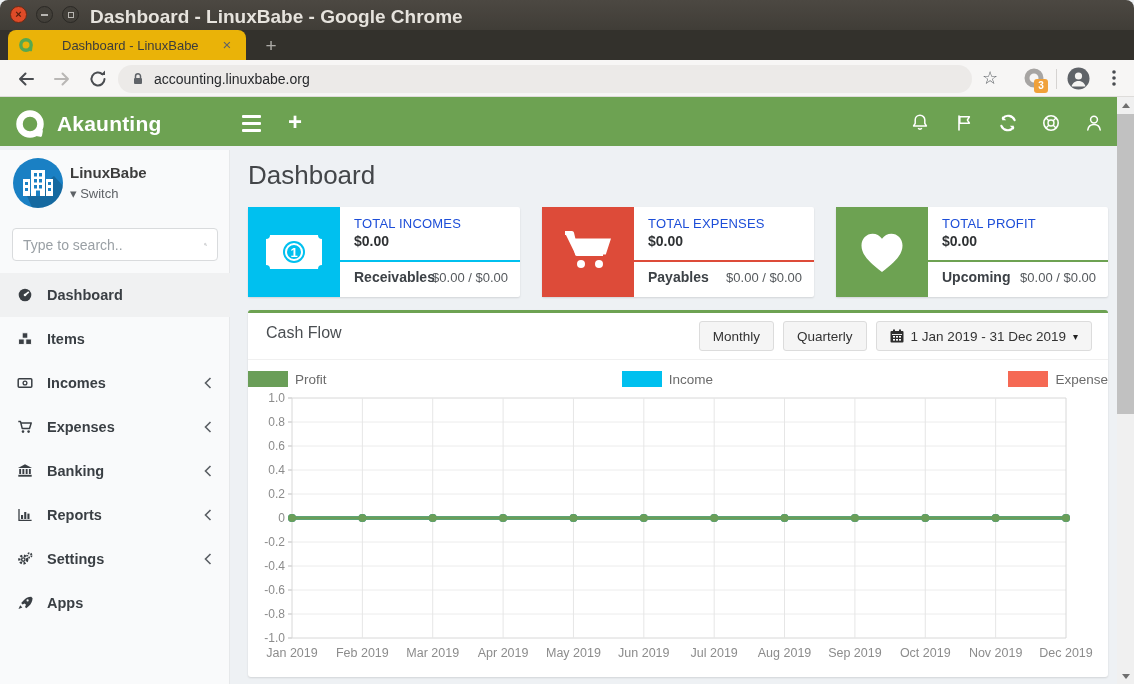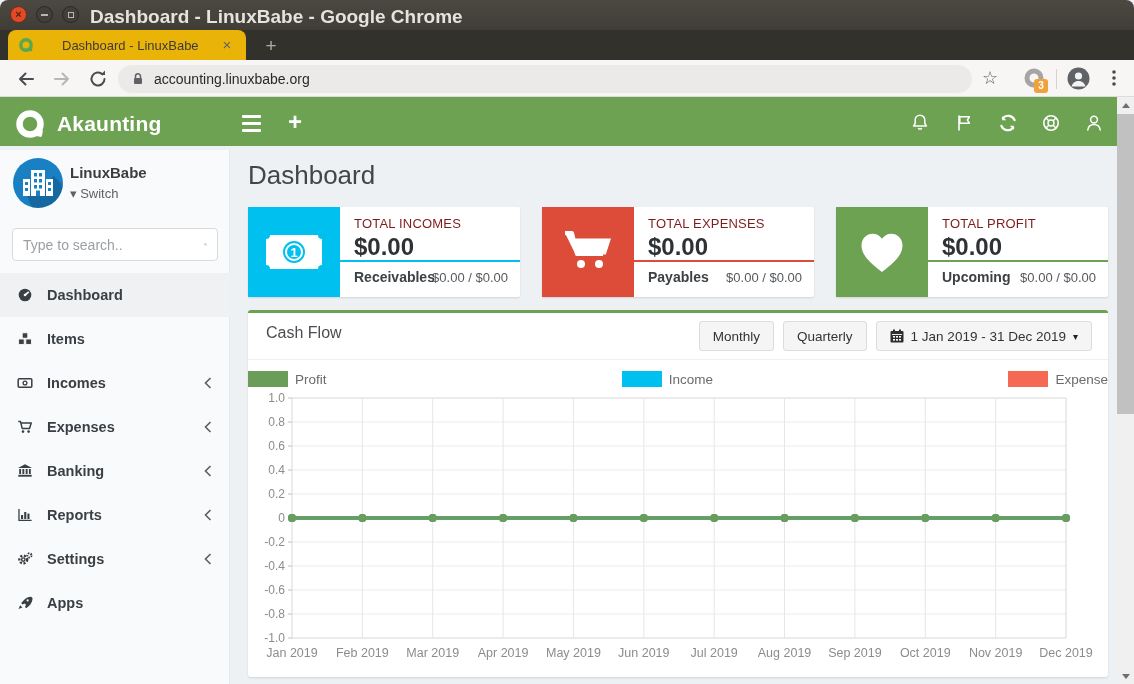--- a/index.html
+++ b/index.html
@@ -77,22 +77,22 @@
   
   .content { position:absolute; left:230px; top:150px; width:887px; height:534px; background:#eef1f4; }
   .page-title { position:absolute; left:18px; top:10px; font-size:26px; font-weight:500; color:#434649; }
 
   .card { position:absolute; top:57px; width:272px; height:90px; background:#fff; border-radius:2px;
           box-shadow:0 1px 2px rgba(0,0,0,.12); }
   .card.c0 { left:18px; } .card.c1 { left:312px; } .card.c2 { left:606px; }
   .card-iconbox { position:absolute; left:0; top:0; width:92px; height:90px;
                   display:flex; align-items:center; justify-content:center; }
   .card-body { position:absolute; left:92px; top:0; right:0; height:90px; }
-  .card-title { position:absolute; left:14px; top:9px; font-size:13px; color:#7f1d1d; letter-spacing:.2px; }
-  .card-value { position:absolute; left:14px; top:26px; font-size:24px; font-weight:bold; color:#2f3234; }
+  .card-title { position:absolute; left:14px; top:9px; font-size:13px; color:#1d4ed8; letter-spacing:.2px; }
+  .card-value { position:absolute; left:14px; top:26px; font-size:14px; font-weight:bold; color:#2f3234; }
   .card-divider { position:absolute; left:0; right:0; top:53px; height:2px; }
   .card-foot-label { position:absolute; left:14px; top:62px; font-size:14px; font-weight:bold; color:#3c4146; }
   .card-foot-value { position:absolute; right:12px; top:63px; font-size:13px; color:#55595d; }
 
   .panel { position:absolute; left:18px; top:160px; width:860px; height:367px; background:#fff;
            border-radius:3px; border-top:3px solid; box-shadow:0 1px 2px rgba(0,0,0,.12); }
   .panel-title { position:absolute; left:18px; top:11px; font-size:16px; color:#4a4e52; font-weight:500; }
   .panel-header-sep { position:absolute; left:0; right:0; top:46px; height:1px; background:#f0f0f0; }
   .panel-actions { position:absolute; right:16px; top:8px; display:flex; gap:9px;justify-content:space-between; }
   .btn { height:30px; background:#f5f5f5; border:1px solid #dcdcdc; border-radius:3px; font-size:13.5px;

